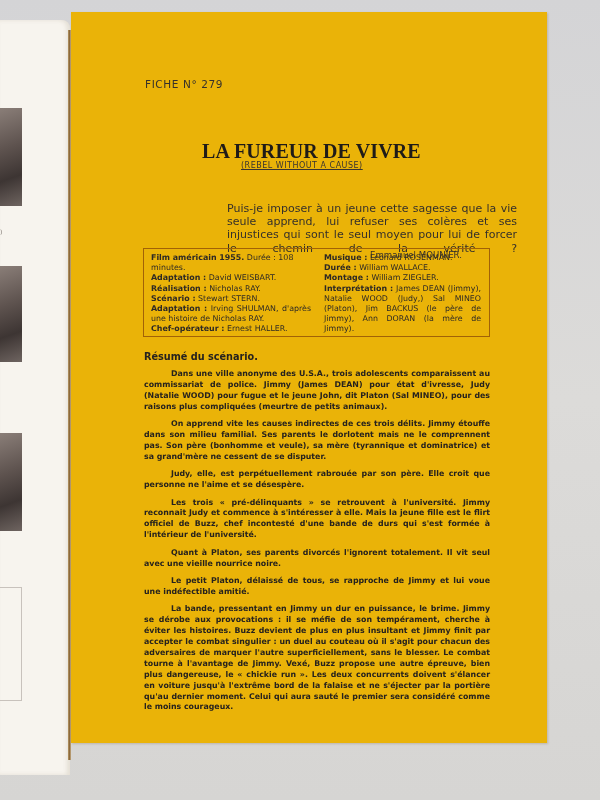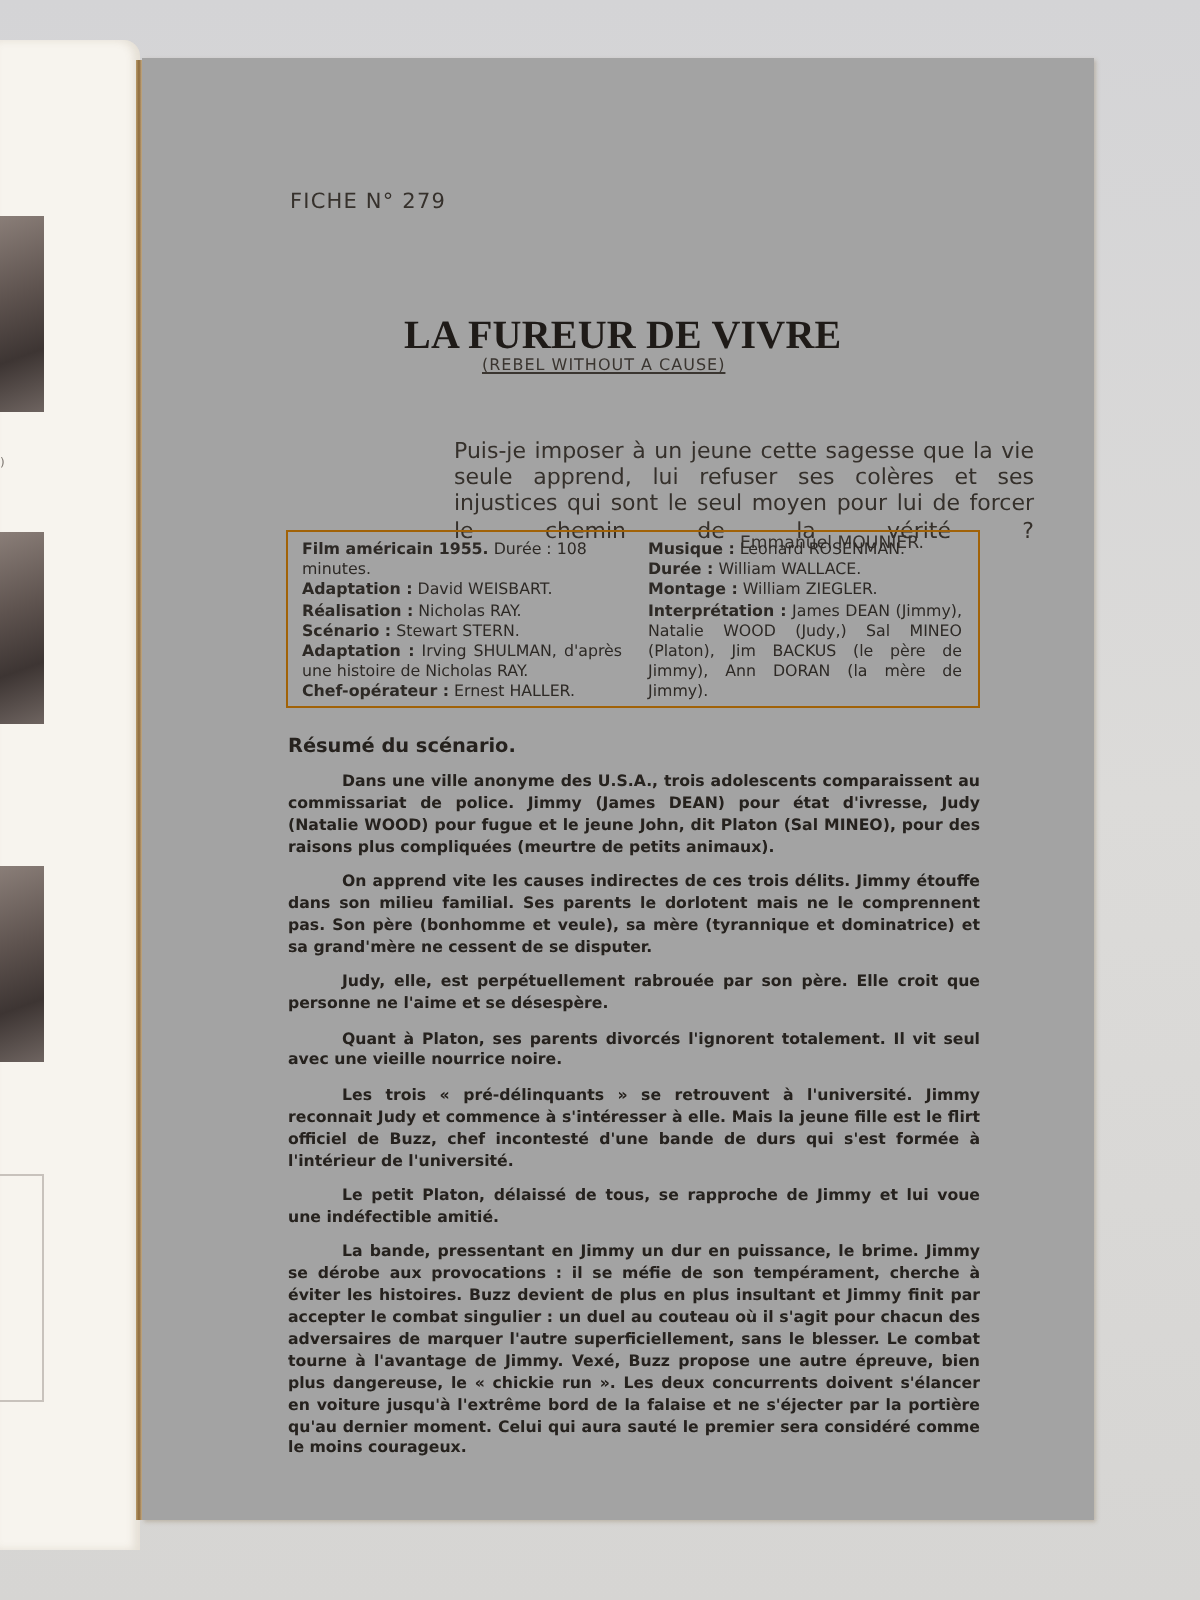--- a/index.html
+++ b/index.html
@@ -31,22 +31,22 @@
   .frame-box {
     position: absolute; left: -2px; top: 567px; width: 22px; height: 112px;
     border: 1px solid #c8c2bc;
   }
   .spine {
     position: absolute; left: 68px; top: 30px; width: 3px; height: 730px;
     background: linear-gradient(90deg, #b89968, #8c6a3c, #c7ad85);
   }
   
   .page {
-    position: absolute; left: 71px; top: 29px; width: 476px; height: 731px;
-    background: #a3a3a3;
+    position: absolute; left: 71px; top: 12px; width: 476px; height: 731px;
+    background: #eab308;
     box-shadow: 1px 1px 2px rgba(140,120,90,0.35);
   }
   .fiche {
     position: absolute; left: 74px; top: 66px;
     font-family: "DejaVu Sans", sans-serif; font-size: 10.5px; letter-spacing: 0.6px; color: #36312c;
   }
   .title {
     position: absolute; left: 131px; top: 118px;
     font-family: Liberation Serif, serif; font-weight: bold; font-size: 20px;
     color: #1f1b18; letter-spacing: 0.1px; margin-top: 10px;
@@ -154,18 +154,18 @@
         <span>James DEAN (Jimmy), Natalie WOOD (Judy,) Sal MINEO (Platon), Jim BACKUS (le père de Jimmy), Ann DORAN (la mère de Jimmy).</span>
       </p>
     </div>
   </div>
 
   <div class="summary-title">Résumé du scénario.</div>
   <div class="summary">
     <p>Dans une ville anonyme des U.S.A., trois adolescents comparaissent au commissariat de police. Jimmy (James DEAN) pour état d'ivresse, Judy (Natalie WOOD) pour fugue et le jeune John, dit Platon (Sal MINEO), pour des raisons plus compliquées (meurtre de petits animaux).</p>
     <p>On apprend vite les causes indirectes de ces trois délits. Jimmy étouffe dans son milieu familial. Ses parents le dorlotent mais ne le comprennent pas. Son père (bonhomme et veule), sa mère (tyrannique et dominatrice) et sa grand'mère ne cessent de se disputer.</p>
     <p>Judy, elle, est perpétuellement rabrouée par son père. Elle croit que personne ne l'aime et se désespère.</p>
+    <p>Les trois « pré-délinquants » se retrouvent à l'université. Jimmy reconnait Judy et commence à s'intéresser à elle. Mais la jeune fille est le flirt officiel de Buzz, chef incontesté d'une bande de durs qui s'est formée à l'intérieur de l'université.</p>
     <p>Quant à Platon, ses parents divorcés l'ignorent totalement. Il vit seul avec une vieille nourrice noire.</p>
-    <p>Les trois « pré-délinquants » se retrouvent à l'université. Jimmy reconnait Judy et commence à s'intéresser à elle. Mais la jeune fille est le flirt officiel de Buzz, chef incontesté d'une bande de durs qui s'est formée à l'intérieur de l'université.</p>
     <p>Le petit Platon, délaissé de tous, se rapproche de Jimmy et lui voue une indéfectible amitié.</p>
     <p>La bande, pressentant en Jimmy un dur en puissance, le brime. Jimmy se dérobe aux provocations : il se méfie de son tempérament, cherche à éviter les histoires. Buzz devient de plus en plus insultant et Jimmy finit par accepter le combat singulier : un duel au couteau où il s'agit pour chacun des adversaires de marquer l'autre superficiellement, sans le blesser. Le combat tourne à l'avantage de Jimmy. Vexé, Buzz propose une autre épreuve, bien plus dangereuse, le « chickie run ». Les deux concurrents doivent s'élancer en voiture jusqu'à l'extrême bord de la falaise et ne s'éjecter par la portière qu'au dernier moment. Celui qui aura sauté le premier sera considéré comme le moins courageux.</p>
   </div>
 </div>
 
 </body></html>

